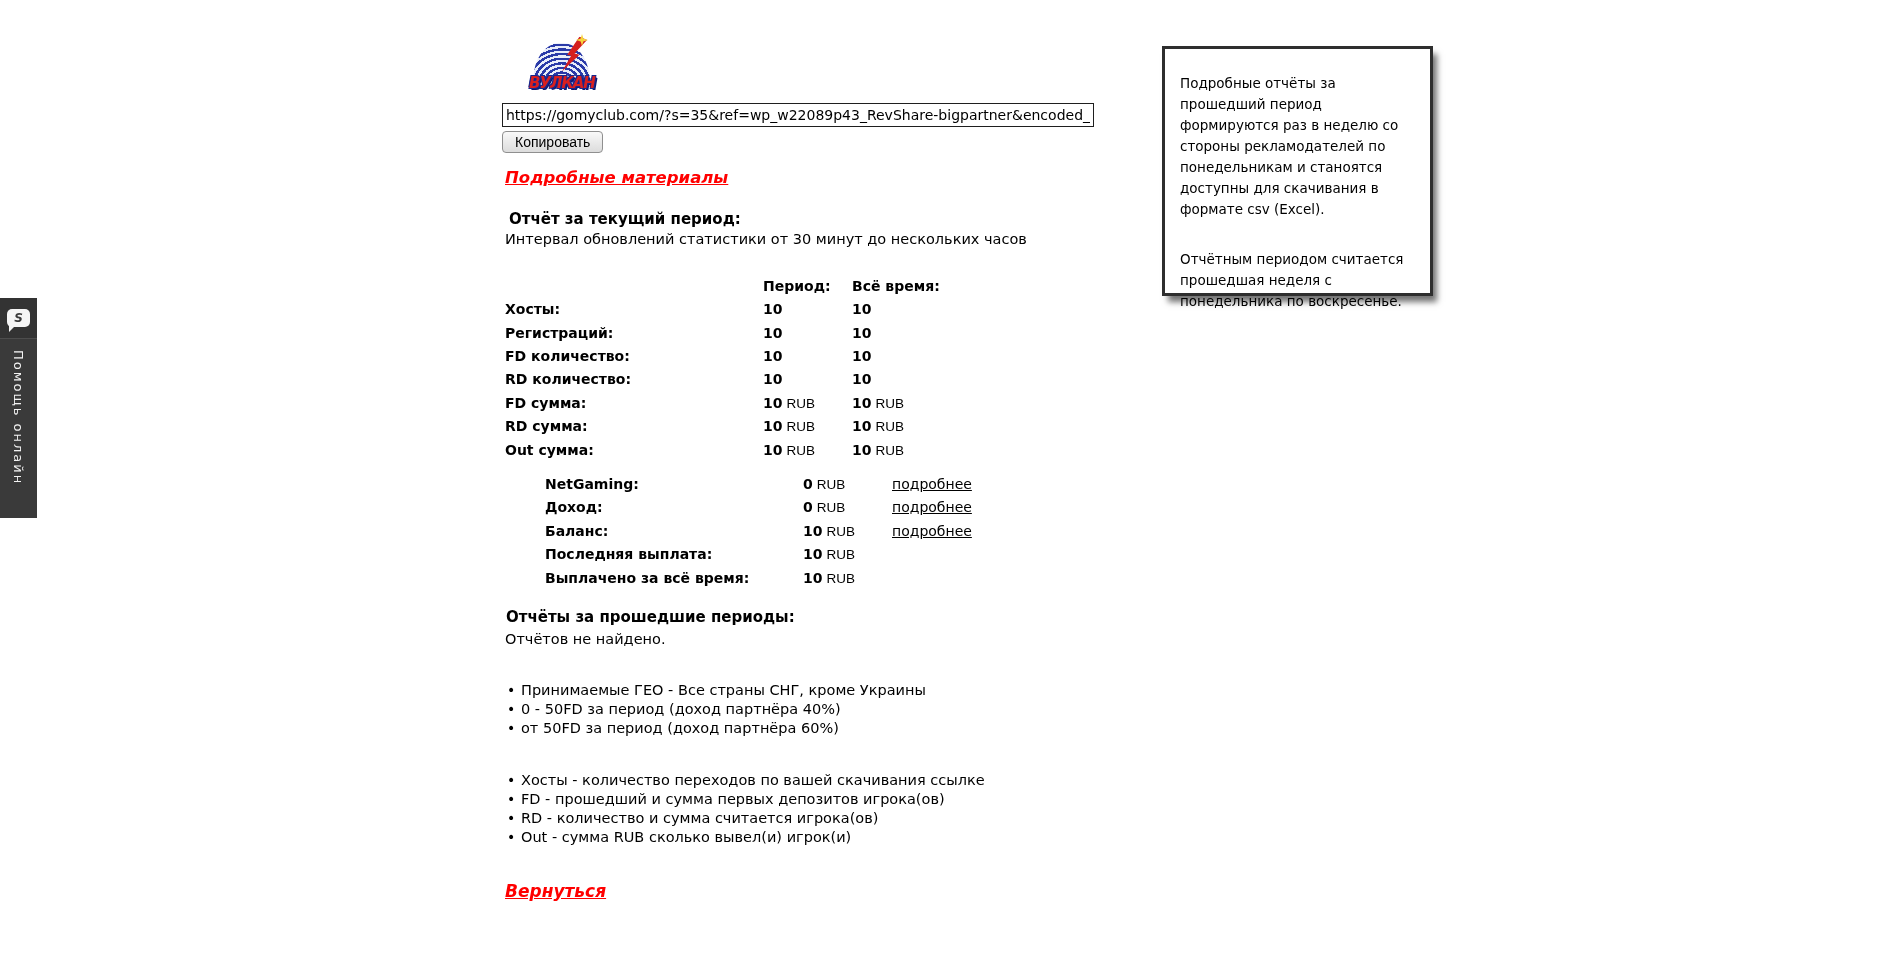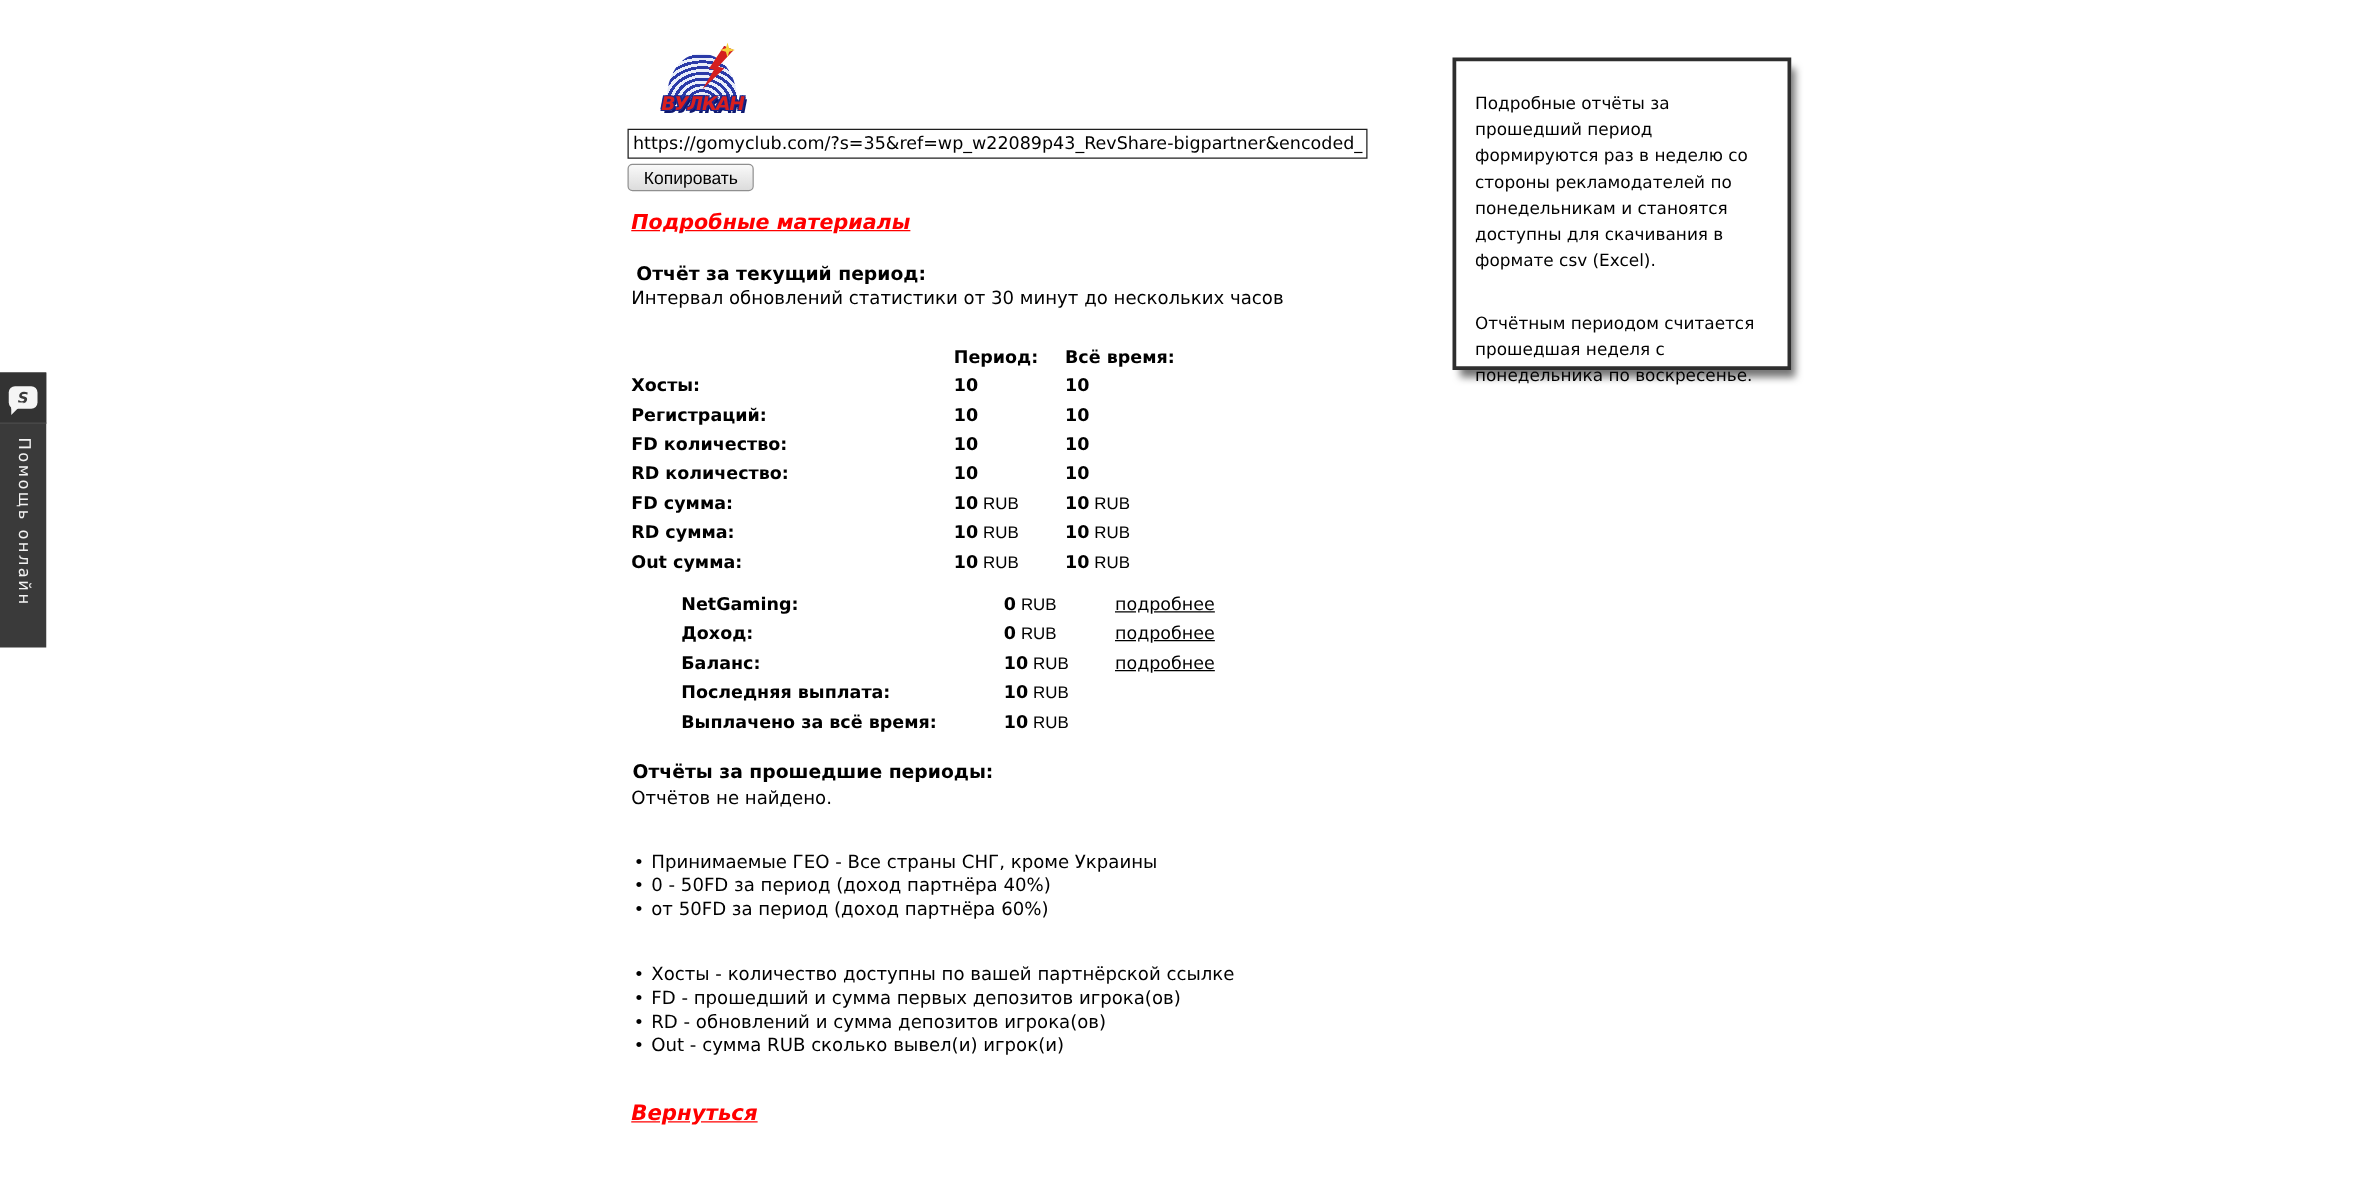--- a/index.html
+++ b/index.html
@@ -182,23 +182,23 @@
 <div class="past-title">Отчёты за прошедшие периоды:</div>
 <div class="past-empty">Отчётов не найдено.</div>
 
 <ul class="blist terms">
   <li>Принимаемые ГЕО - Все страны СНГ, кроме Украины</li>
   <li>0 - 50FD за период (доход партнёра 40%)</li>
   <li>от 50FD за период (доход партнёра 60%)</li>
 </ul>
 
 <ul class="blist glossary">
-  <li>Хосты - количество доступны по вашей партнёрской ссылке</li>
+  <li>Хосты - количество переходов по вашей скачивания ссылке</li>
   <li>FD - прошедший и сумма первых депозитов игрока(ов)</li>
-  <li>RD - обновлений и сумма депозитов игрока(ов)</li>
+  <li>RD - количество и сумма считается игрока(ов)</li>
   <li>Out - сумма RUB сколько вывел(и) игрок(и)</li>
 </ul>
 
 <a class="back-link">Вернуться</a>
 
 <div class="info-box">
   <p>Подробные отчёты за прошедший период формируются раз в неделю со стороны рекламодателей по понедельникам и станоятся доступны для скачивания в формате csv (Excel).</p>
   <p class="p2">Отчётным периодом считается прошедшая неделя с понедельника по воскресенье.</p>
 </div>
 

